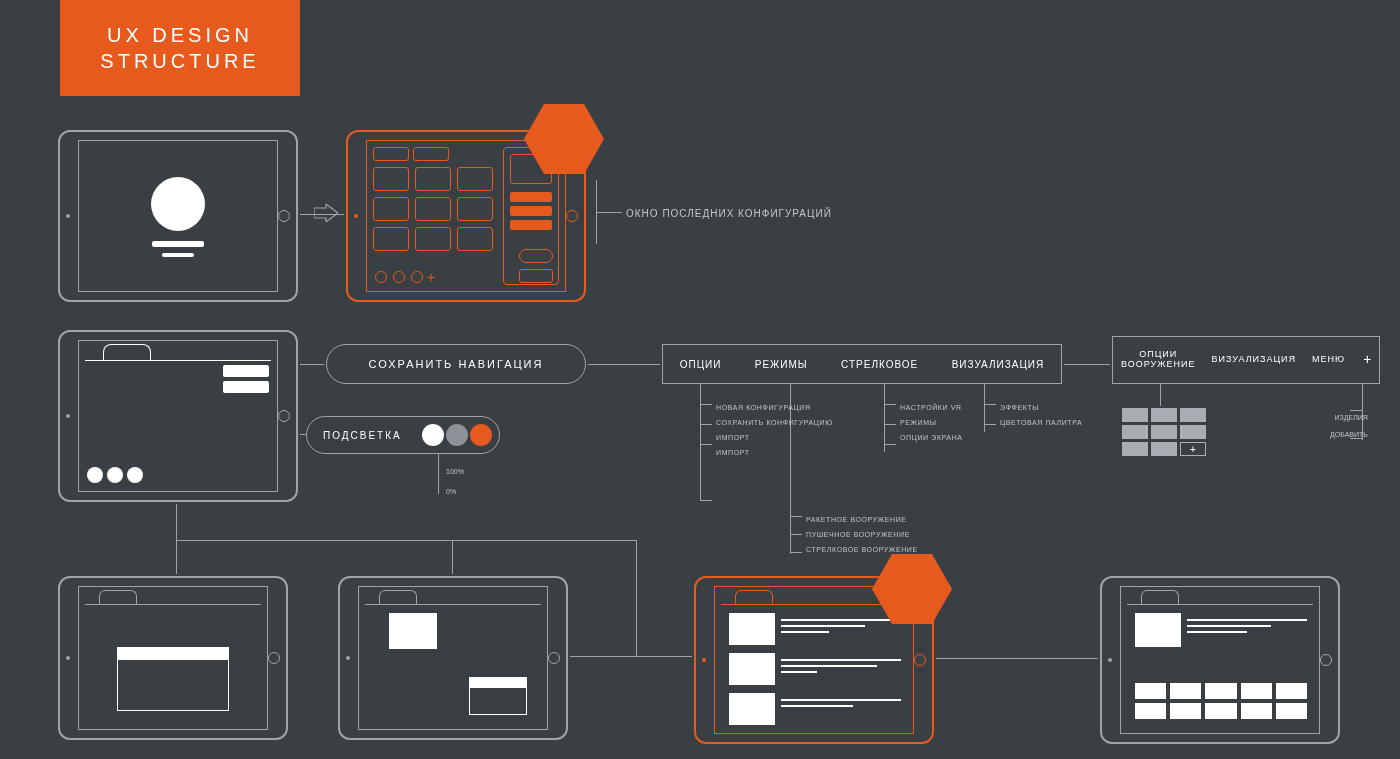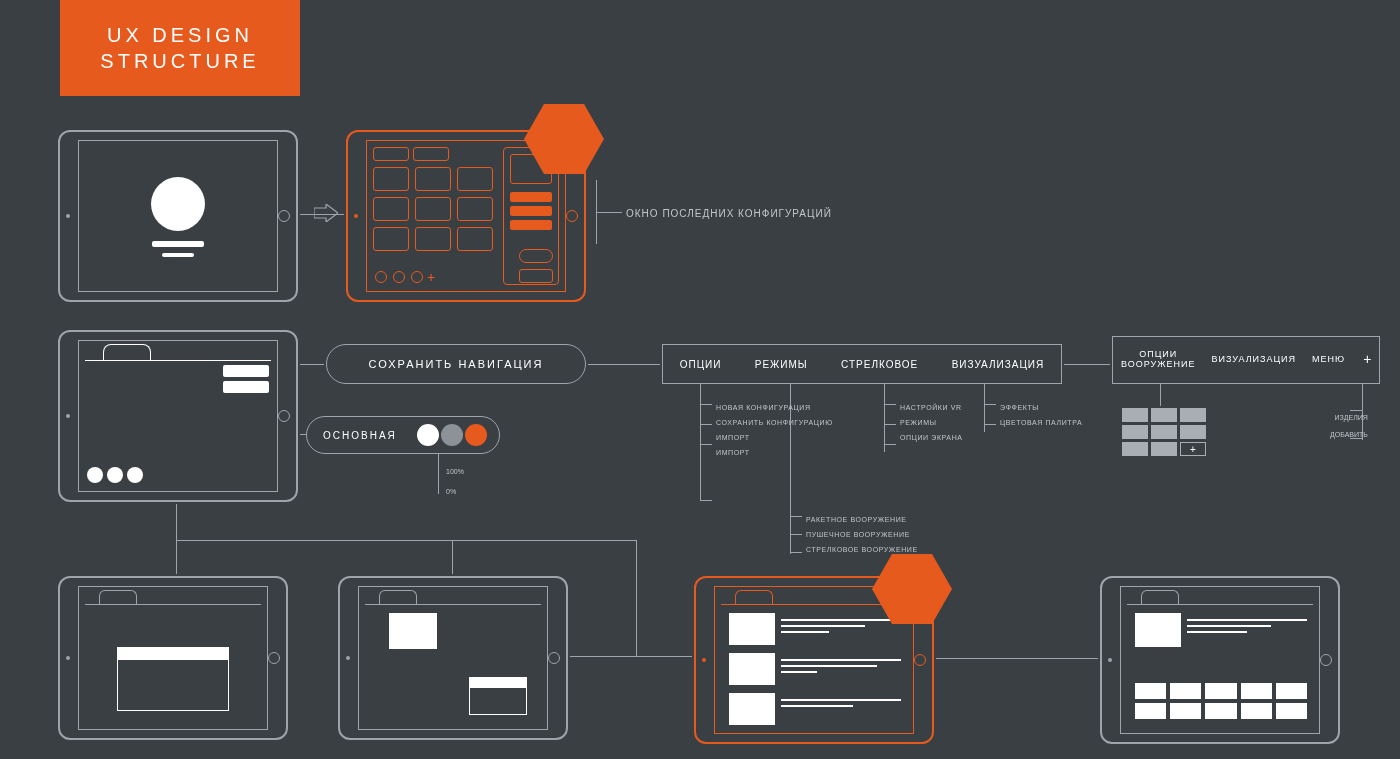--- a/index.html
+++ b/index.html
@@ -229,21 +229,21 @@
 </div>
 
 <div class="conn" style="left:300px; top:364px; width:24px; height:1px;"></div>
 <div class="pill-nav">
   <span>СОХРАНИТЬ НАВИГАЦИЯ</span>
 </div>
 <div class="conn" style="left:588px; top:364px; width:72px; height:1px;"></div>
 
 <div class="conn" style="left:300px; top:434px; width:6px; height:1px;"></div>
 <div class="pill-light">
-  <span>ОСНОВНАЯ</span>
+  <span>ПОДСВЕТКА</span>
   <div class="swatches">
     <div style="background:#fff;"></div>
     <div style="background:#8d9298;"></div>
     <div style="background:#e75a1e;"></div>
   </div>
 </div>
 <div id="ln-light-v" class="line"></div>
 <span class="tick-lbl" style="left:446px; top:468px;">100%</span>
 <span class="tick-lbl" style="left:446px; top:488px;">0%</span>
 

